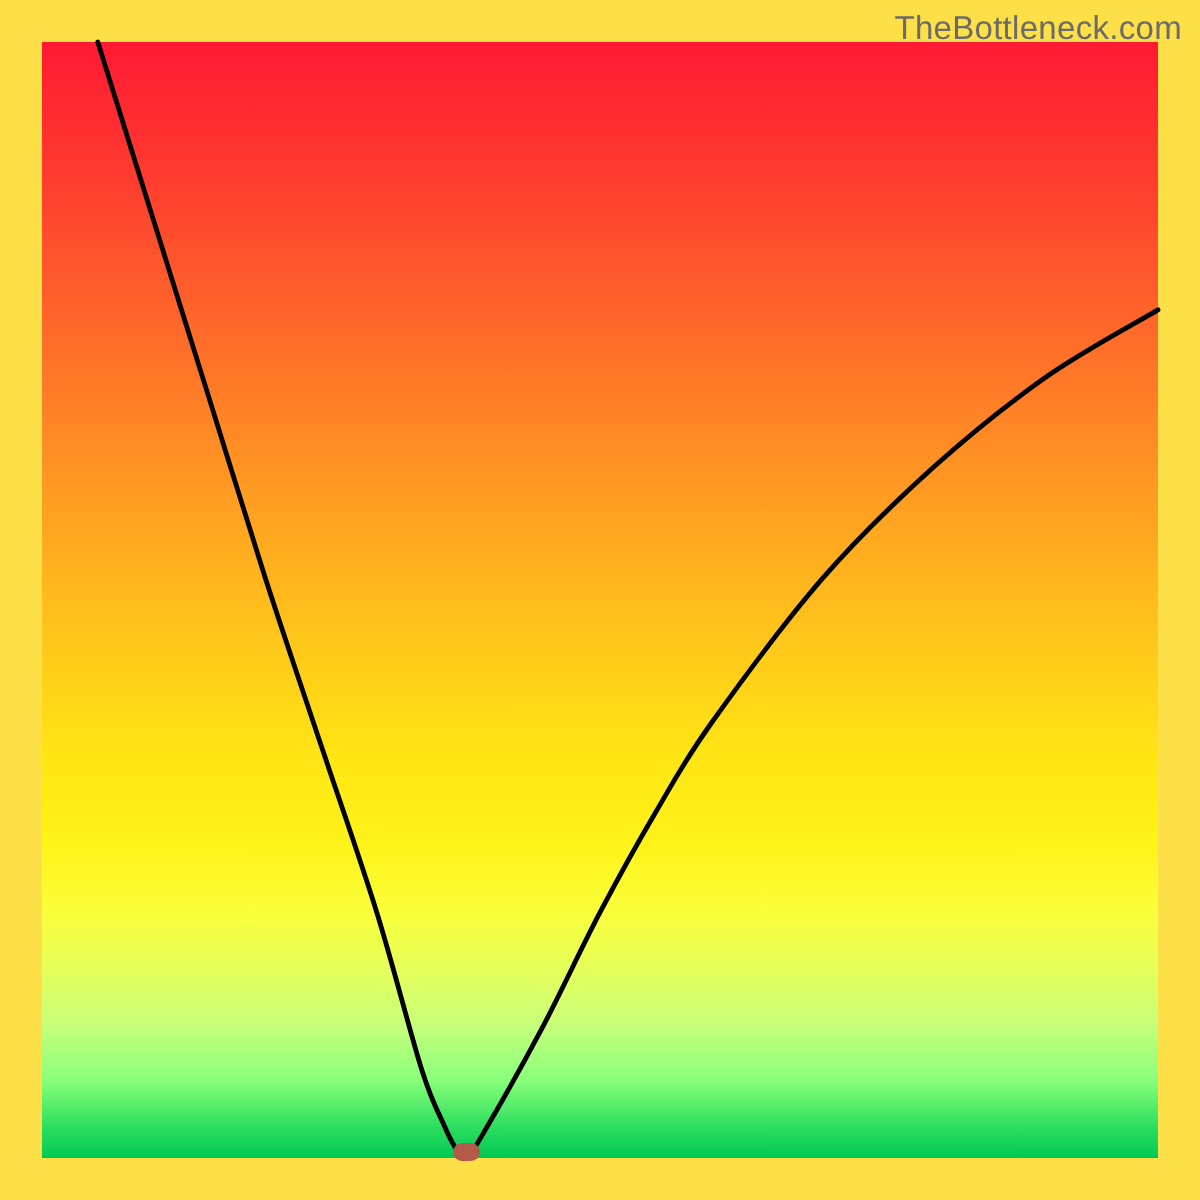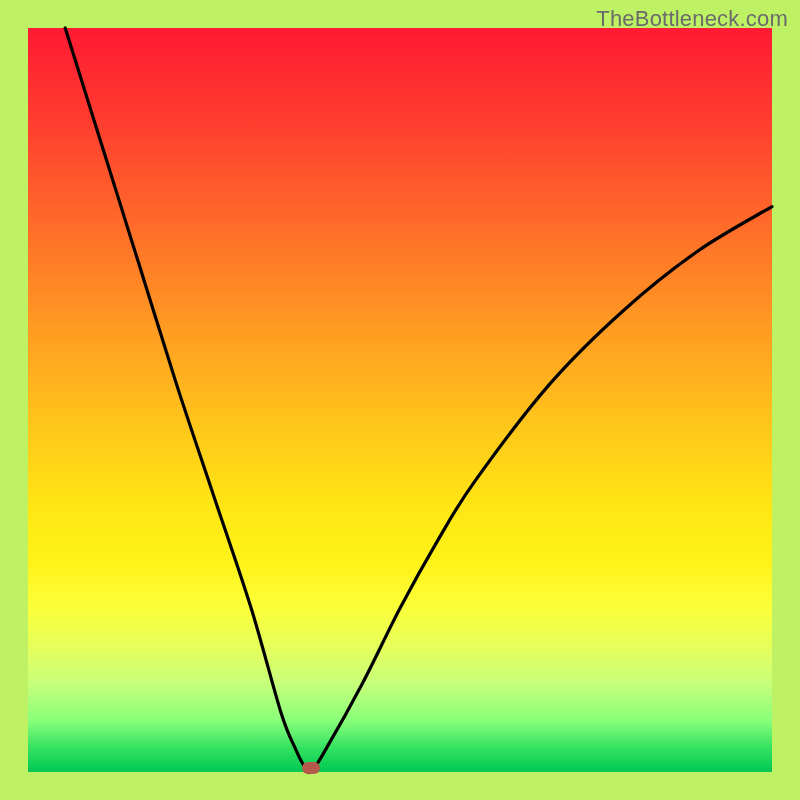--- a/index.html
+++ b/index.html
@@ -10,21 +10,21 @@
     background: #000;
     overflow: hidden;
     font-family: Arial, Helvetica, sans-serif;
   }
   .frame {
     position: absolute;
     left: 0;
     top: 0;
     width: 800px;
     height: 800px;
-    background: #bef264;
+    background: #fde047;
   }
   .plot {
     position: absolute;
     left: 28px;
     top: 28px;
     width: 744px;
     height: 744px;
     
     background: linear-gradient(to bottom,
       #ff1a33 0%,

